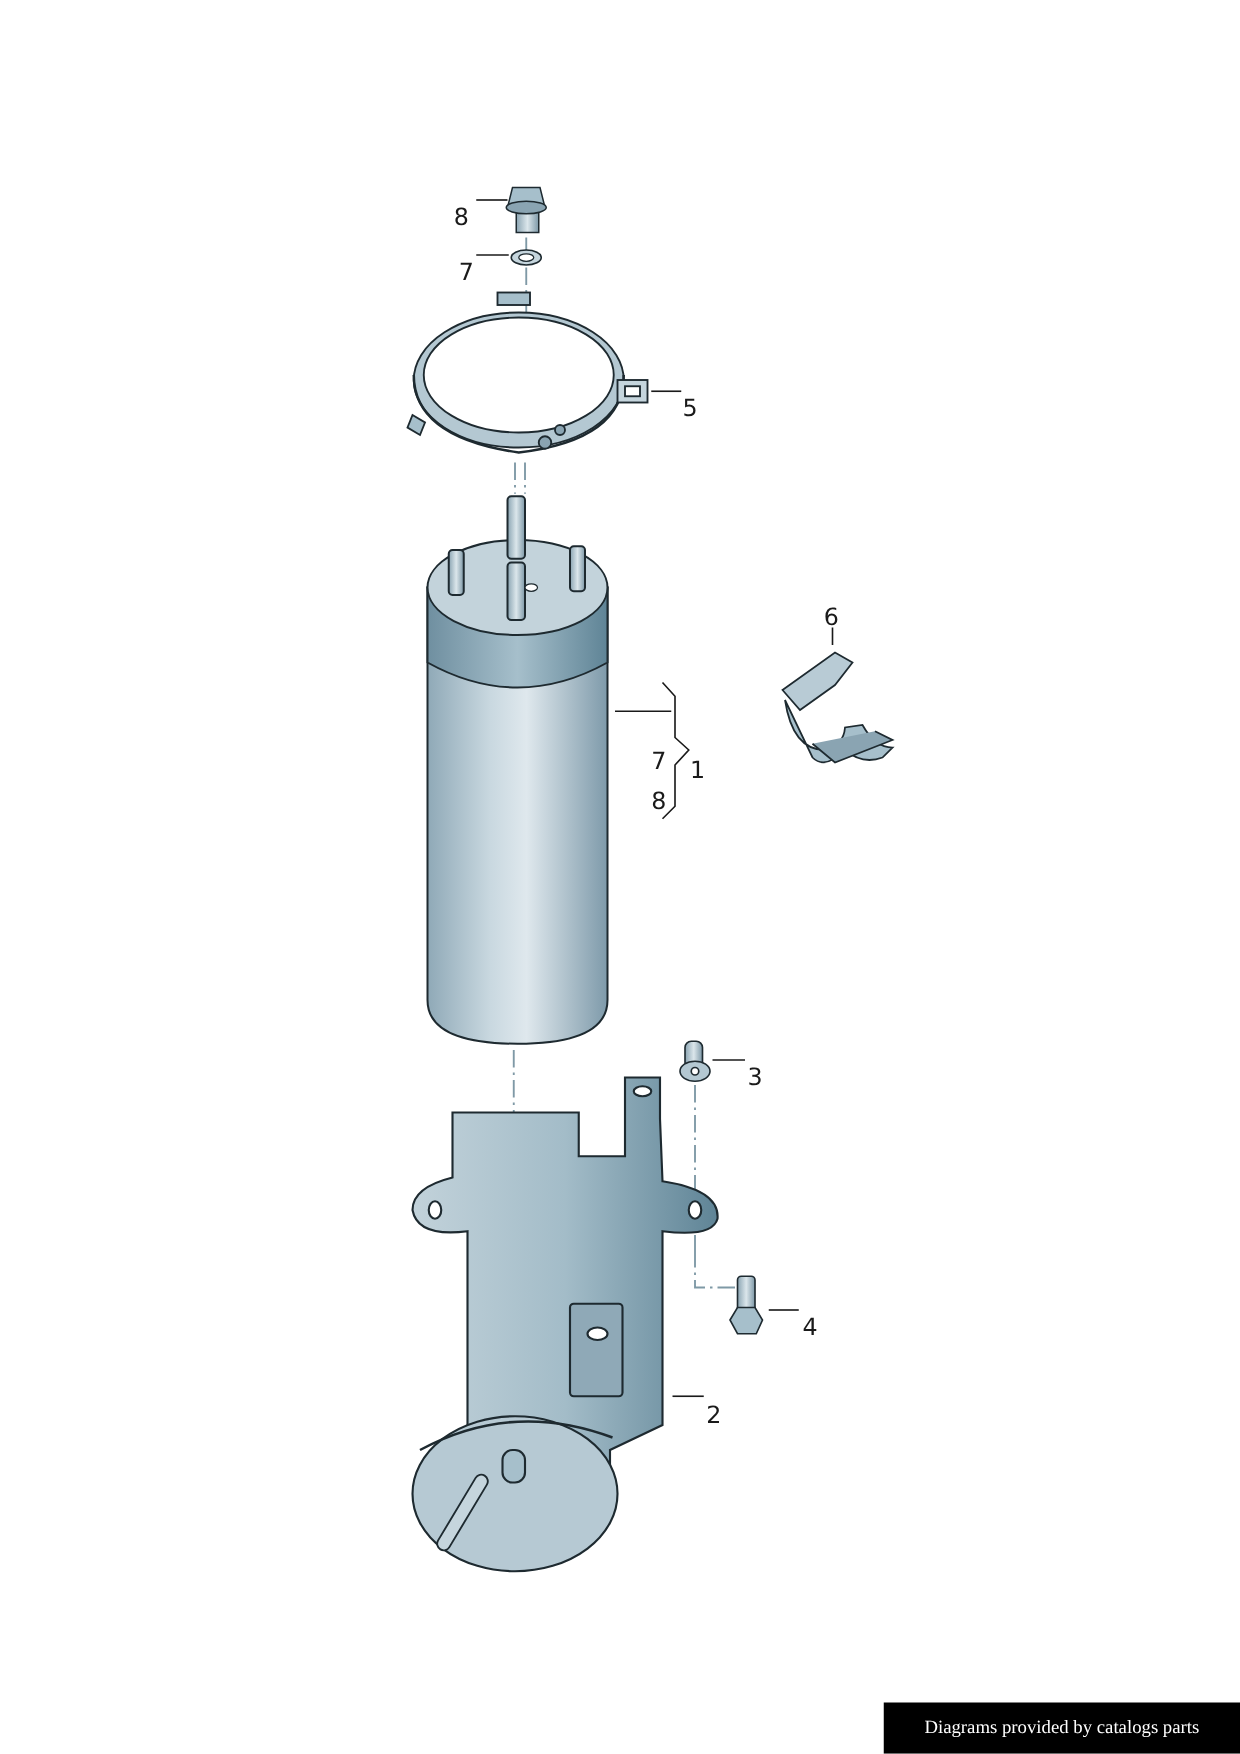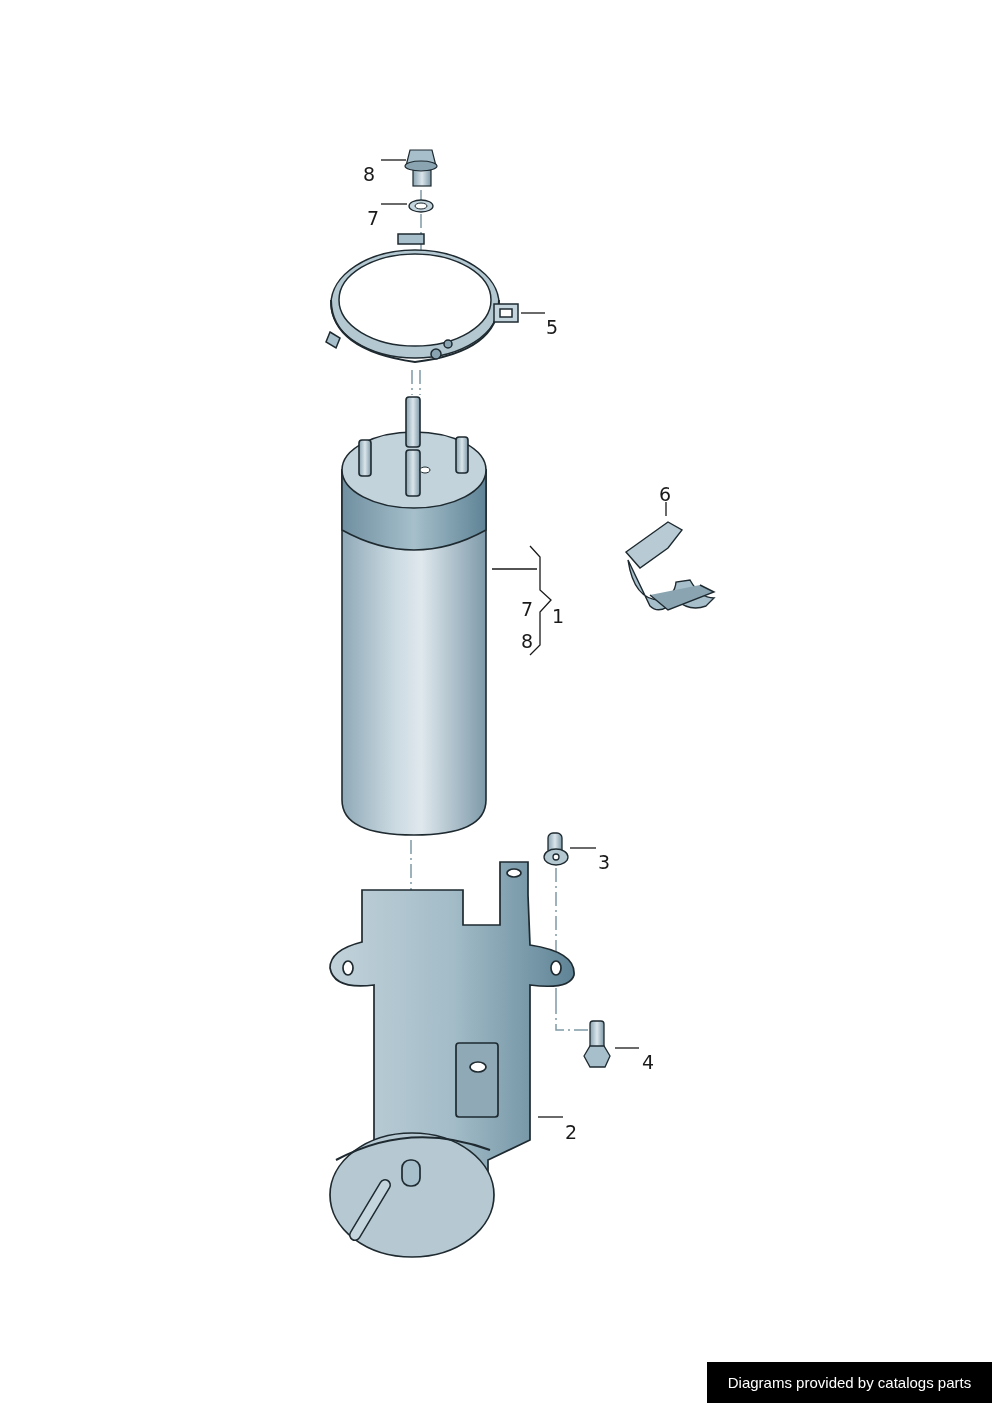--- a/index.html
+++ b/index.html
@@ -4,21 +4,21 @@
 <style>
   html, body { margin:0; padding:0; background:#ffffff; }
   body { width:992px; height:1403px; position:relative; overflow:hidden;
          font-family:"DejaVu Sans", sans-serif; }
   #diagram { position:absolute; left:0; top:0; width:992px; height:1403px; }
   .callout { position:absolute; font-size:19px; color:#1a1a1a; line-height:1;
              font-family:"DejaVu Sans", sans-serif; }
   .footer { position:absolute; left:707px; top:1362px; width:285px; height:41px;
             background:#000; color:#fff; font-size:15px; display:flex;
             align-items:center; justify-content:center;
-            font-family:Liberation Sans, sans-serif; }
+            font-family:Liberation Serif, serif; }
 </style>
 </head>
 <body>
 
 <svg id="diagram" viewBox="0 0 992 1403" xmlns="http://www.w3.org/2000/svg">
   <defs>
     <linearGradient id="cyl" x1="0" x2="1" y1="0" y2="0">
       <stop offset="0" stop-color="#8fa9b7"></stop>
       <stop offset="0.35" stop-color="#c9d8e0"></stop>
       <stop offset="0.55" stop-color="#dfe8ed"></stop>

